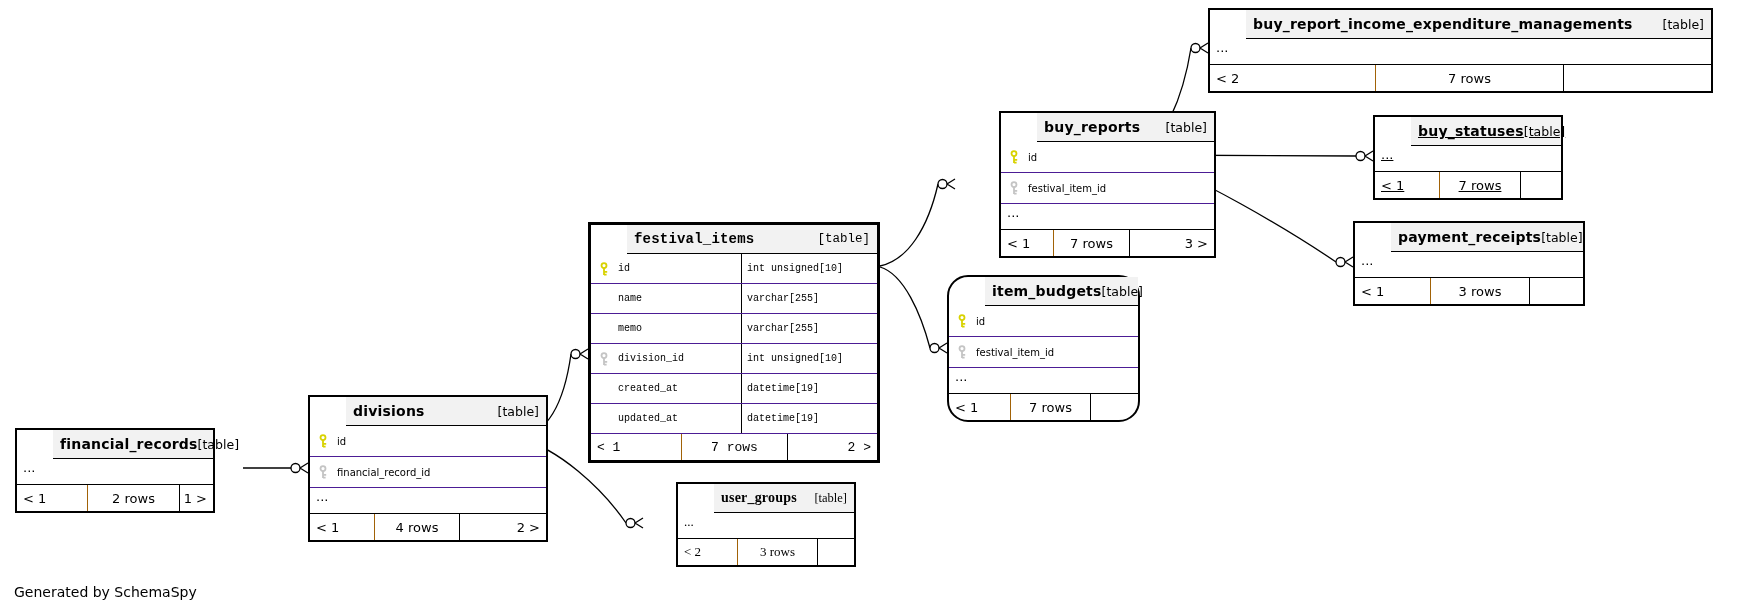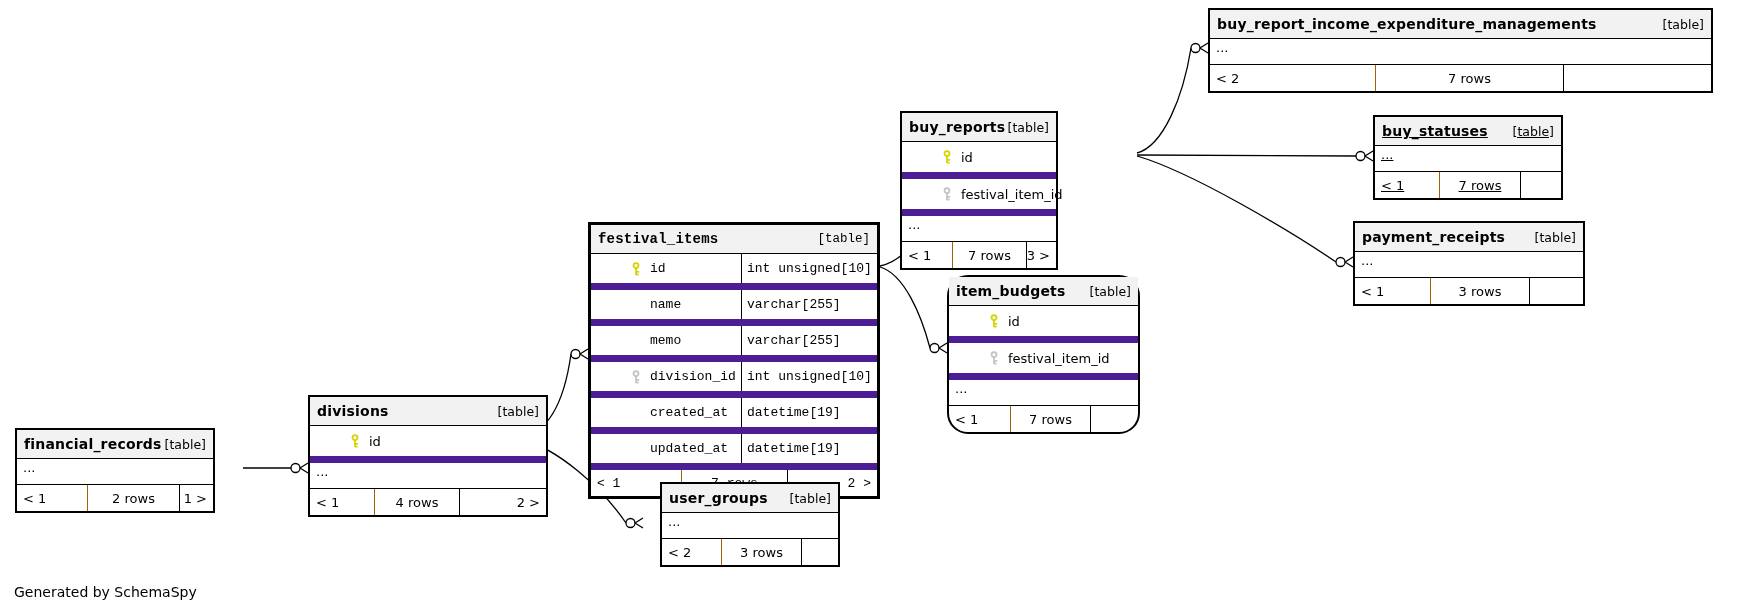--- a/index.html
+++ b/index.html
@@ -5,25 +5,25 @@
   html,body { margin:0; padding:0; background:#ffffff; }
   body { width:1745px; height:616px; position:relative; overflow:hidden;
          font-family:"DejaVu Sans","Liberation Sans",sans-serif; color:#000; }
 
   .edges { position:absolute; left:0; top:0; pointer-events:none; }
 
   .entity { position:absolute; background:#fff; border:2px solid #000; box-sizing:border-box; }
   .entity.hl { border-width:3px;font-family:Liberation Mono, monospace; }
 
   .ehead { display:flex; justify-content:space-between; align-items:center;
-           background:#f2f2f2; border-bottom:1px solid #000; height:28px; padding:0 7px; }
+           background:#f2f2f2; border-bottom:1px solid #000; height:28px; padding:0 7px;margin-left:36px; }
   .ename { font-weight:bold; font-size:14px; letter-spacing:0.2px; }
   .etag  { font-size:12.5px; }
 
-  .row { display:flex; align-items:center; height:30px; border-bottom:7px solid #4c1d95; font-size:13px;padding-left:32px; }
+  .row { display:flex; align-items:center; height:30px; border-bottom:1px solid #4c1d95; font-size:10px; }
   .row.frow { height:29px; }
   .keycell { width:27px; display:flex; justify-content:center; align-items:center; flex:none; }
   .colname { flex:1; white-space:nowrap; }
   .coltype { width:130px; flex:none; border-left:1px solid #000; padding-left:5px;
              align-self:stretch; display:flex; align-items:center; white-space:nowrap; }
 
   .ellipsis { height:25px; border-bottom:1px solid #000; font-size:13px;
               display:flex; align-items:flex-start; padding-left:6px; line-height:18px; }
 
   .efoot { display:flex; height:26px; font-size:13px; align-items:stretch; }
@@ -102,20 +102,29 @@
   </div>
   <div class="row">
     <span class="keycell">
       <svg width="12" height="14" viewBox="0 0 12 14">
           <circle cx="5" cy="3.6" r="2.5" fill="none" stroke="#d8d200" stroke-width="1.8"></circle>
           <path d="M5 6.1 L5 13 M5 9.8 L8.2 9.8 M5 12.6 L7.6 12.6" stroke="#d8d200" stroke-width="1.8" fill="none"></path>
         </svg>
     </span>
     <span class="colname">id</span>
   </div>
+  <div class="row">
+    <span class="keycell">
+      <svg width="12" height="14" viewBox="0 0 12 14">
+          <circle cx="5" cy="3.6" r="2.5" fill="none" stroke="#c4c4c4" stroke-width="1.8"></circle>
+          <path d="M5 6.1 L5 13 M5 9.8 L8.2 9.8 M5 12.6 L7.6 12.6" stroke="#c4c4c4" stroke-width="1.8" fill="none"></path>
+        </svg>
+    </span>
+    <span class="colname">financial_record_id</span>
+  </div>
   <div class="ellipsis">...</div>
   <div class="efoot">
     <span class="fc l" style="width:64px">&lt; 1</span>
     <span class="fc c" style="width:85px">4 rows</span>
     <span class="fc r">2 &gt;</span>
   </div>
 </div>
 
 <div class="entity hl" style="left:588px;top:222px;width:292px;">
   <div class="ehead">
@@ -162,34 +171,34 @@
     <span class="colname">updated_at</span>
     <span class="coltype">datetime[19]</span>
   </div>
   <div class="efoot">
     <span class="fc l" style="width:90px">&lt; 1</span>
     <span class="fc c" style="width:106px">7 rows</span>
     <span class="fc r">2 &gt;</span>
   </div>
 </div>
 
-<div class="entity" style="left:660px;top:482px;width:180px;">
+<div class="entity" style="left:676px;top:482px;width:180px;font-family:Liberation Serif, serif;">
   <div class="ehead">
     <span class="ename">user_groups</span>
     <span class="etag">[table]</span>
   </div>
   <div class="ellipsis">...</div>
   <div class="efoot">
     <span class="fc l" style="width:59px">&lt; 2</span>
     <span class="fc c" style="width:80px">3 rows</span>
     <span class="fc r"></span>
   </div>
 </div>
 
-<div class="entity" style="left:900px;top:111px;width:158px;">
+<div class="entity" style="left:999px;top:111px;width:217px;">
   <div class="ehead">
     <span class="ename">buy_reports</span>
     <span class="etag">[table]</span>
   </div>
   <div class="row">
     <span class="keycell">
       <svg width="12" height="14" viewBox="0 0 12 14">
           <circle cx="5" cy="3.6" r="2.5" fill="none" stroke="#d8d200" stroke-width="1.8"></circle>
           <path d="M5 6.1 L5 13 M5 9.8 L8.2 9.8 M5 12.6 L7.6 12.6" stroke="#d8d200" stroke-width="1.8" fill="none"></path>
         </svg>

